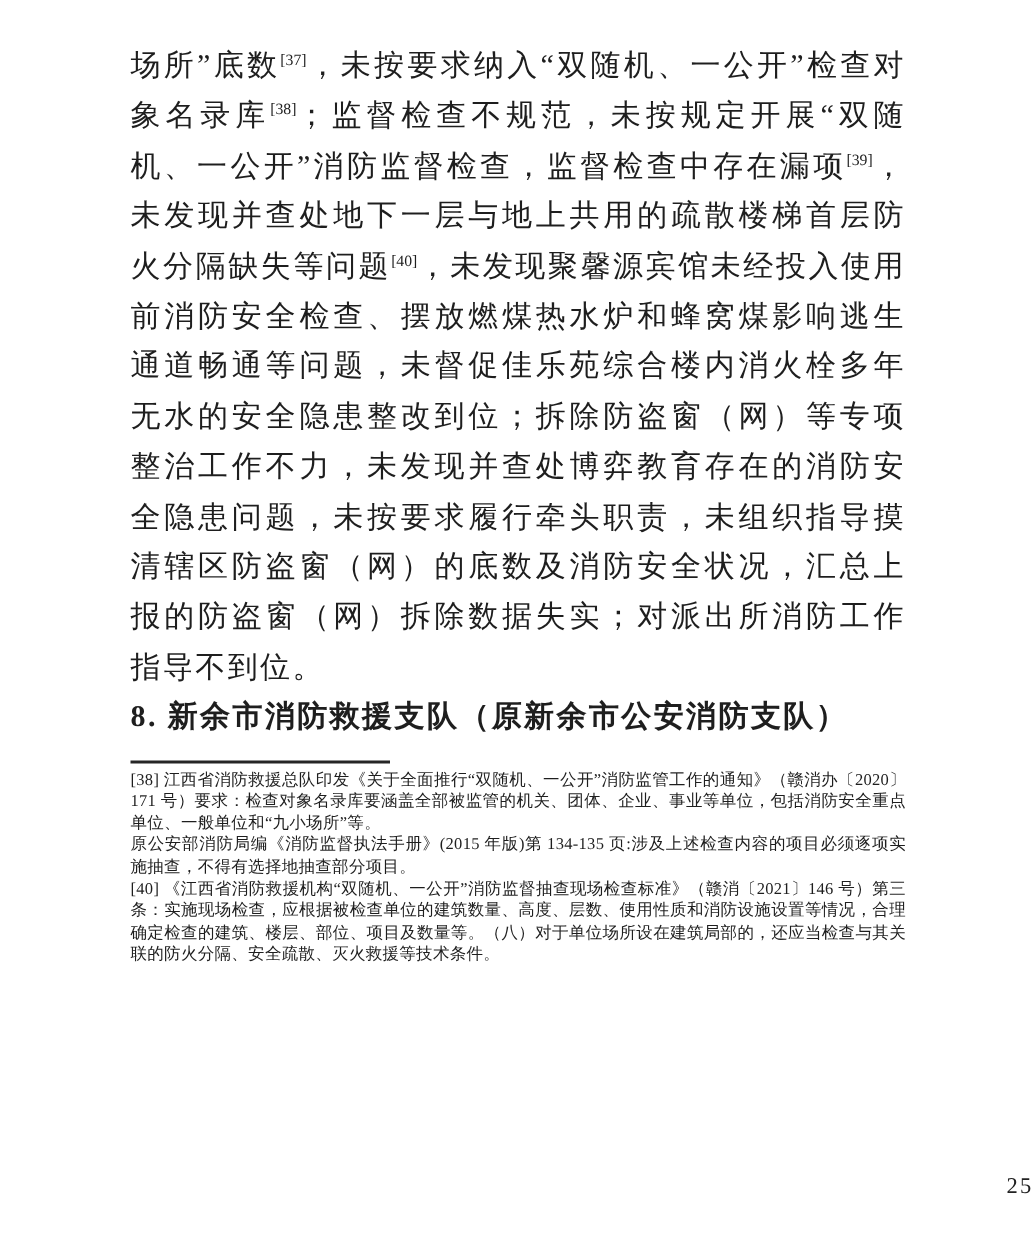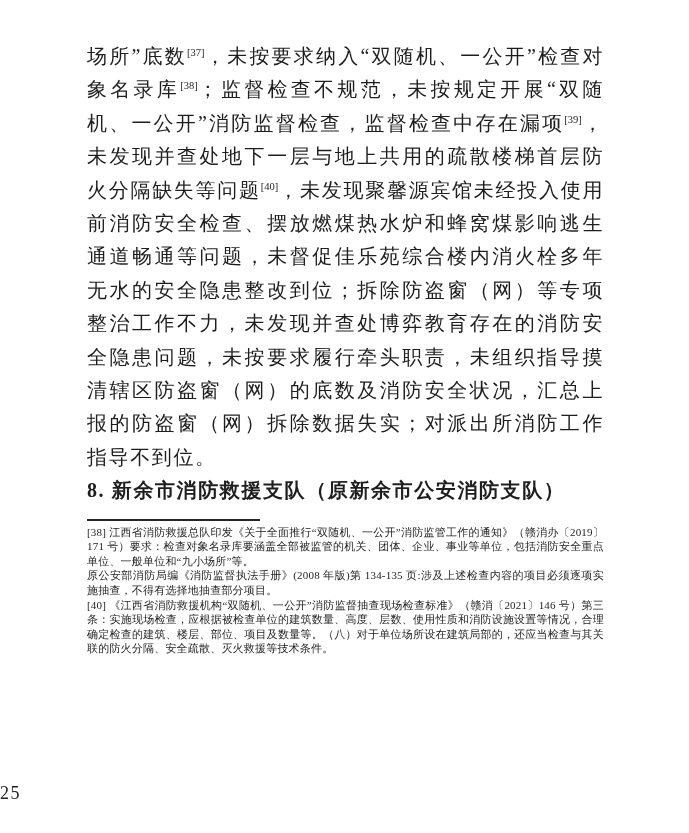--- a/index.html
+++ b/index.html
@@ -21,21 +21,20 @@
     left: 87px;
     top: 28px;
     width: 517px;
   }
   .body-block {
     font-size: 20px;
     line-height: 33.4px;
     letter-spacing: 1.6px;
     text-align: justify;
     text-justify: inter-ideograph;
-    margin-top: 12px;
   }
   .body-block p {
     margin: 0;
     padding: 0;
   }
   .body-block sup {
     font-size: 10.5px;
     letter-spacing: 0;
     line-height: 0;
     vertical-align: 7px;
@@ -65,44 +64,44 @@
   }
   .footnotes p {
     margin: 0;
     padding: 0;
   }
   .page-number {
     position: absolute;
     left: 0;
     right: 0;
     top: 783px;
-    text-align: left;
-    font-size: 18px;
+    text-align: right;
+    font-size: 15px;
     letter-spacing: 1.5px;
     color: #222222;
   }
 </style>
 </head>
 <body>
 
 <div class="page">
   <div class="content">
 
     <div class="body-block">
       <p><span>场所”底数</span><sup>[37]</sup><span>，未按要求纳入“双随机、一公开”检查对象名录库</span><sup>[38]</sup><span>；监督检查不规范，未按规定开展“双随机、一公开”消防监督检查，监督检查中存在漏项</span><sup>[39]</sup><span>，未发现并查处地下一层与地上共用的疏散楼梯首层防火分隔缺失等问题</span><sup>[40]</sup><span>，未发现聚馨源宾馆未经投入使用前消防安全检查、摆放燃煤热水炉和蜂窝煤影响逃生通道畅通等问题，未督促佳乐苑综合楼内消火栓多年无水的安全隐患整改到位；拆除防盗窗（网）等专项整治工作不力，未发现并查处博弈教育存在的消防安全隐患问题，未按要求履行牵头职责，未组织指导摸清辖区防盗窗（网）的底数及消防安全状况，汇总上报的防盗窗（网）拆除数据失实；对派出所消防工作指导不到位。</span></p>
 
       <p class="section-heading">8. 新余市消防救援支队（原新余市公安消防支队）</p>
 
     </div>
 
     <div class="footnotes-section">
       <div class="footnote-rule"></div>
       <div class="footnotes">
-        <p>[38] 江西省消防救援总队印发《关于全面推行“双随机、一公开”消防监管工作的通知》（赣消办〔2019〕171 号）要求：检查对象名录库要涵盖全部被监管的机关、团体、企业、事业等单位，包括消防安全重点单位、一般单位和“九小场所”等。</p>
-        <p>原公安部消防局编《消防监督执法手册》(2008 年版)第 134-135 页:涉及上述检查内容的项目必须逐项实施抽查，不得有选择地抽查部分项目。</p>
+        <p>[38] 江西省消防救援总队印发《关于全面推行“双随机、一公开”消防监管工作的通知》（赣消办〔2020〕171 号）要求：检查对象名录库要涵盖全部被监管的机关、团体、企业、事业等单位，包括消防安全重点单位、一般单位和“九小场所”等。</p>
+        <p>原公安部消防局编《消防监督执法手册》(2015 年版)第 134-135 页:涉及上述检查内容的项目必须逐项实施抽查，不得有选择地抽查部分项目。</p>
         <p>[40] 《江西省消防救援机构“双随机、一公开”消防监督抽查现场检查标准》（赣消〔2021〕146 号）第三条：实施现场检查，应根据被检查单位的建筑数量、高度、层数、使用性质和消防设施设置等情况，合理确定检查的建筑、楼层、部位、项目及数量等。（八）对于单位场所设在建筑局部的，还应当检查与其关联的防火分隔、安全疏散、灭火救援等技术条件。</p>
       </div>
     </div>
 
   </div>
 
   <div class="page-number">25</div>
 </div>
 
 </body></html>

